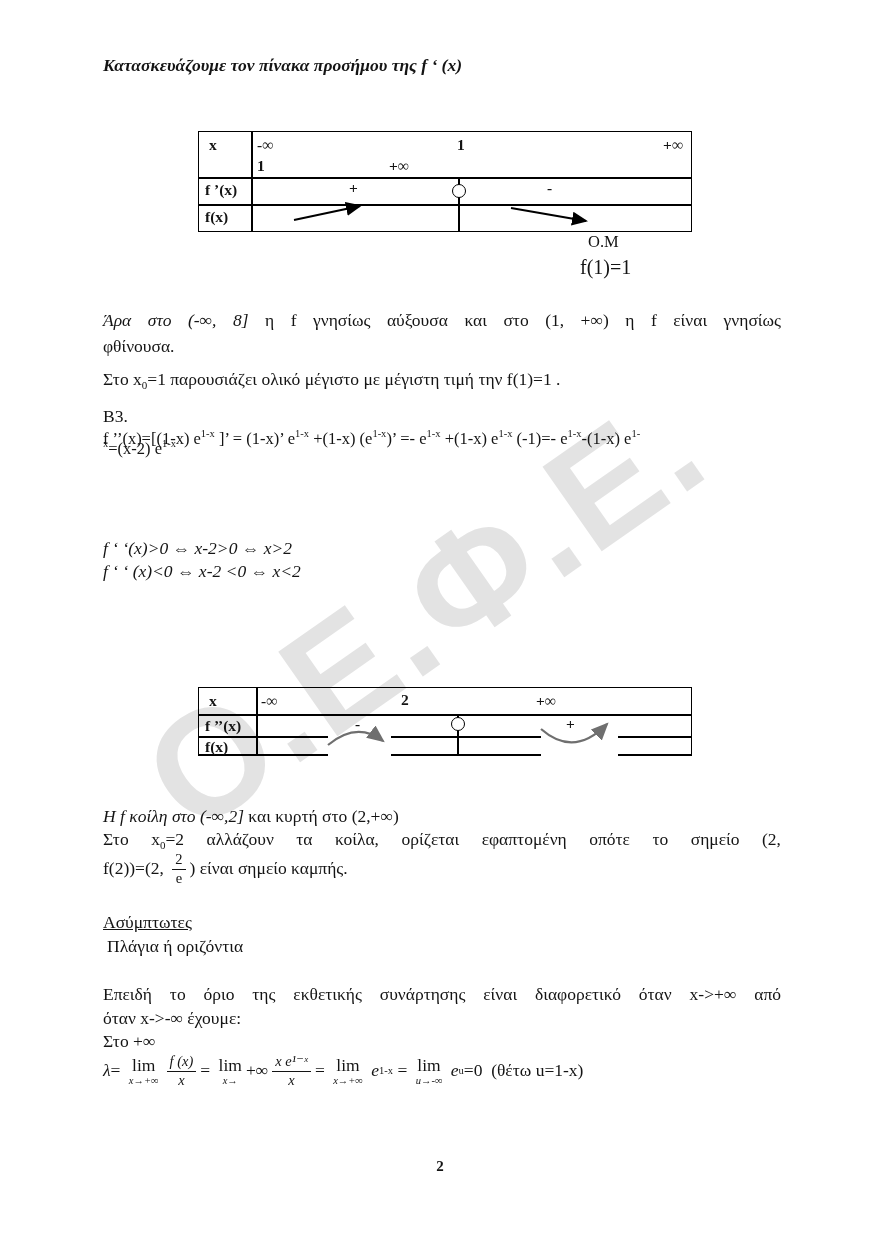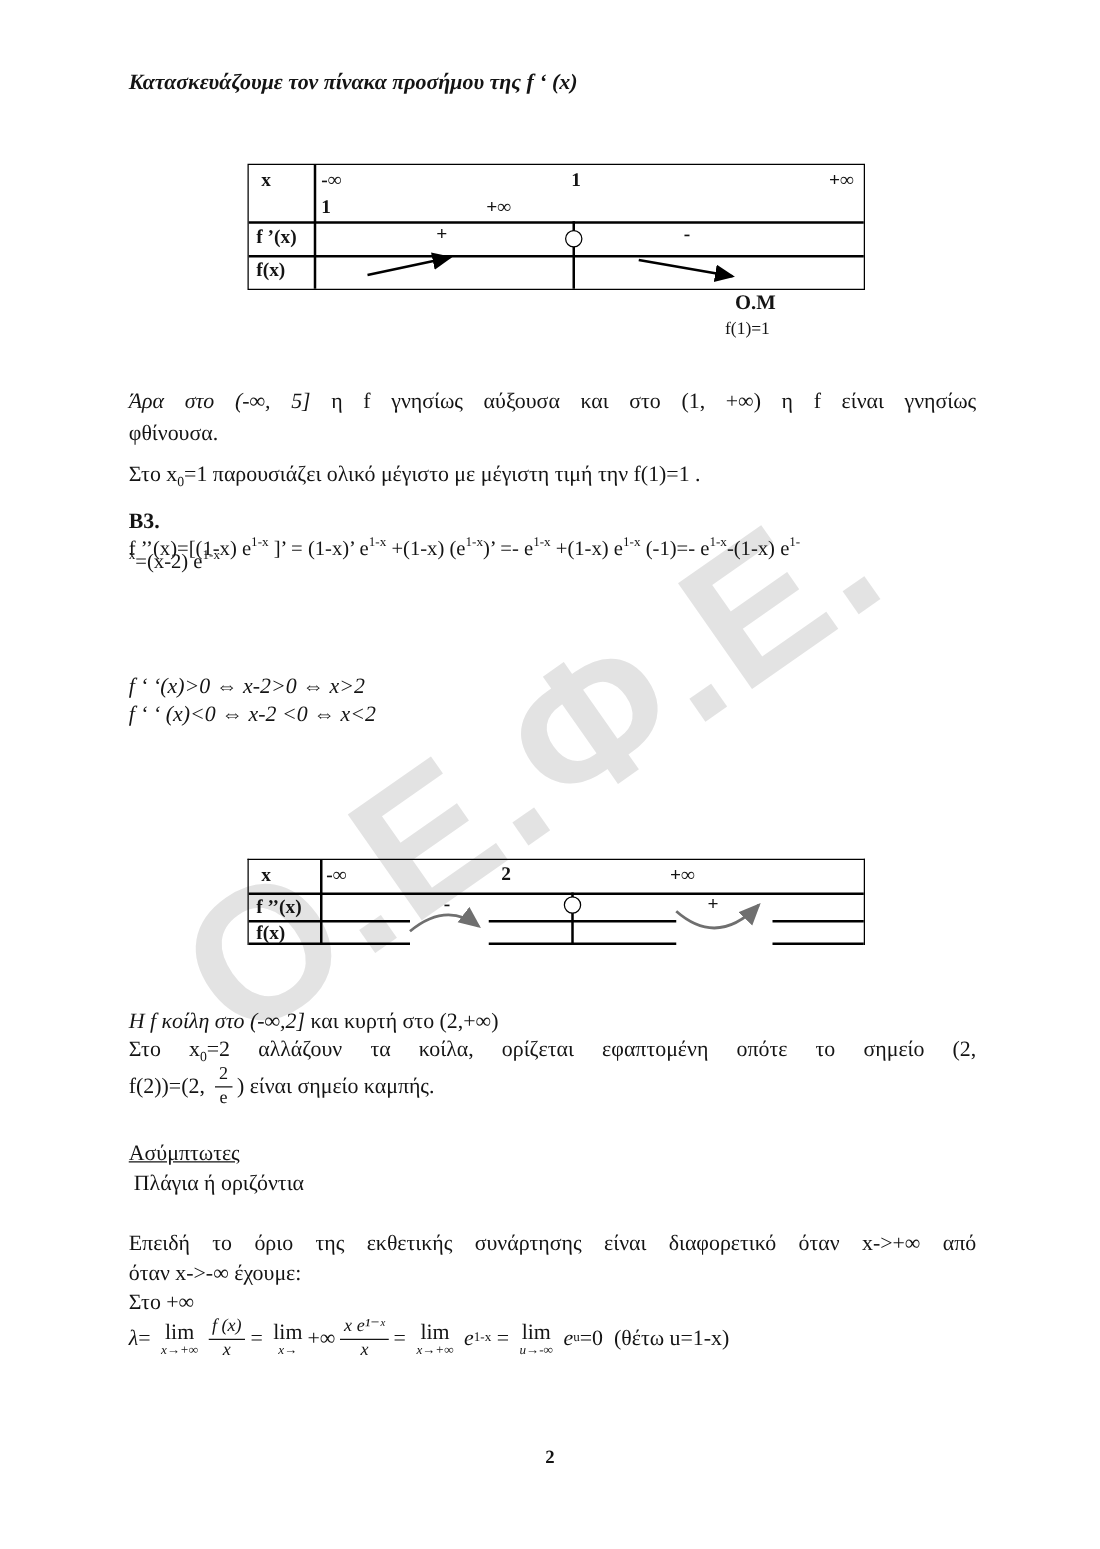--- a/index.html
+++ b/index.html
@@ -4,21 +4,21 @@
 <style>
   html,body{margin:0;padding:0;background:#ffffff}
   .page{position:relative;width:880px;height:1239px;background:#fff;overflow:hidden;
         font-family:"Liberation Serif","DejaVu Serif",serif;color:#141414}
   .watermark{position:absolute;left:425px;top:612px;transform:translate(-50%,-50%) rotate(-35deg);
         font-family:"Liberation Sans","DejaVu Sans",sans-serif;font-weight:bold;font-size:150px;
         color:#e3e3e3;letter-spacing:4px;white-space:nowrap;z-index:0}
   .line{position:absolute;left:103px;font-size:17.5px;line-height:1.25;white-space:nowrap;z-index:2}
   .just{width:678px;white-space:normal;text-align:justify;text-align-last:justify}
   .title{font-style:italic;font-weight:bold}
-  .b{font-weight:bold}
+  .b{font-weight:normal}
   .i{font-style:italic}
   .u{text-decoration:underline}
   .sup{font-size:10.5px;vertical-align:7px;line-height:0;letter-spacing:0}
   .sub{font-size:11px;vertical-align:-4px;line-height:0}
   .flexline{display:flex;align-items:center;white-space:pre}
   .flexline span{white-space:pre}
   .frac{display:inline-flex;flex-direction:column;align-items:center;font-size:14.5px;line-height:1.2;margin:0 4px}
   .frac .num{border-bottom:1.4px solid #141414;padding:0 3px}
   .frac .den{padding:0 2px}
   .lim{display:inline-flex;flex-direction:column;align-items:center;line-height:1.05;margin:0 4px}
@@ -61,23 +61,23 @@
       <defs>
         <marker id="ah1" markerWidth="9" markerHeight="8" refX="7" refY="3.5" orient="auto">
           <path d="M0,0 L8,3.5 L0,7 z" fill="#000"></path>
         </marker>
       </defs>
       <line x1="95" y1="88" x2="161" y2="74" stroke="#000" stroke-width="2" marker-end="url(#ah1)"></line>
       <line x1="312" y1="76" x2="387" y2="89" stroke="#000" stroke-width="2" marker-end="url(#ah1)"></line>
     </svg>
   </div>
   <div class="line b" style="left:588px;top:232px;font-size:16.5px">Ο.Μ</div>
-  <div class="line" style="left:580px;top:255px;font-size:14px">f(1)=1</div>
+  <div class="line" style="left:580px;top:255px;font-size:20px">f(1)=1</div>
 
-  <div class="line just" style="top:310px"><span class="i">Άρα  στο (-∞, 5]</span><span> η f γνησίως αύξουσα και στο (1, +∞) η f είναι γνησίως</span></div>
+  <div class="line just" style="top:310px"><span class="i">Άρα  στο (-∞, 8]</span><span> η f γνησίως αύξουσα και στο (1, +∞) η f είναι γνησίως</span></div>
   <div class="line" style="top:336px">φθίνουσα.</div>
   <div class="line" style="top:369px"><span>Στο x</span><span class="sub">0</span><span>=1 παρουσιάζει ολικό μέγιστο με μέγιστη τιμή την f(1)=1 .</span></div>
 
   <div class="line b" style="top:406px">Β3.</div>
   <div class="line" style="top:429px;font-size:16.5px"><span>f ’’(x)=[(1-x) e</span><span class="sup">1-x</span><span> ]’ = (1-x)’ e</span><span class="sup">1-x</span><span> +(1-x) (e</span><span class="sup">1-x</span><span>)’ =- e</span><span class="sup">1-x</span><span> +(1-x) e</span><span class="sup">1-x</span><span> (-1)=- e</span><span class="sup">1-x</span><span>-(1-x) e</span><span class="sup">1-</span></div>
   <div class="line" style="top:439px;font-size:16.5px"><span class="sup">x</span><span>=(x-2) e</span><span class="sup">1-x</span></div>
 
   <div class="line i" style="top:538px">f ‘ ‘(x)&gt;0 ⇔ x-2&gt;0 ⇔ x&gt;2</div>
   <div class="line i" style="top:561px">f ‘ ‘ (x)&lt;0 ⇔ x-2 &lt;0 ⇔ x&lt;2</div>
 

